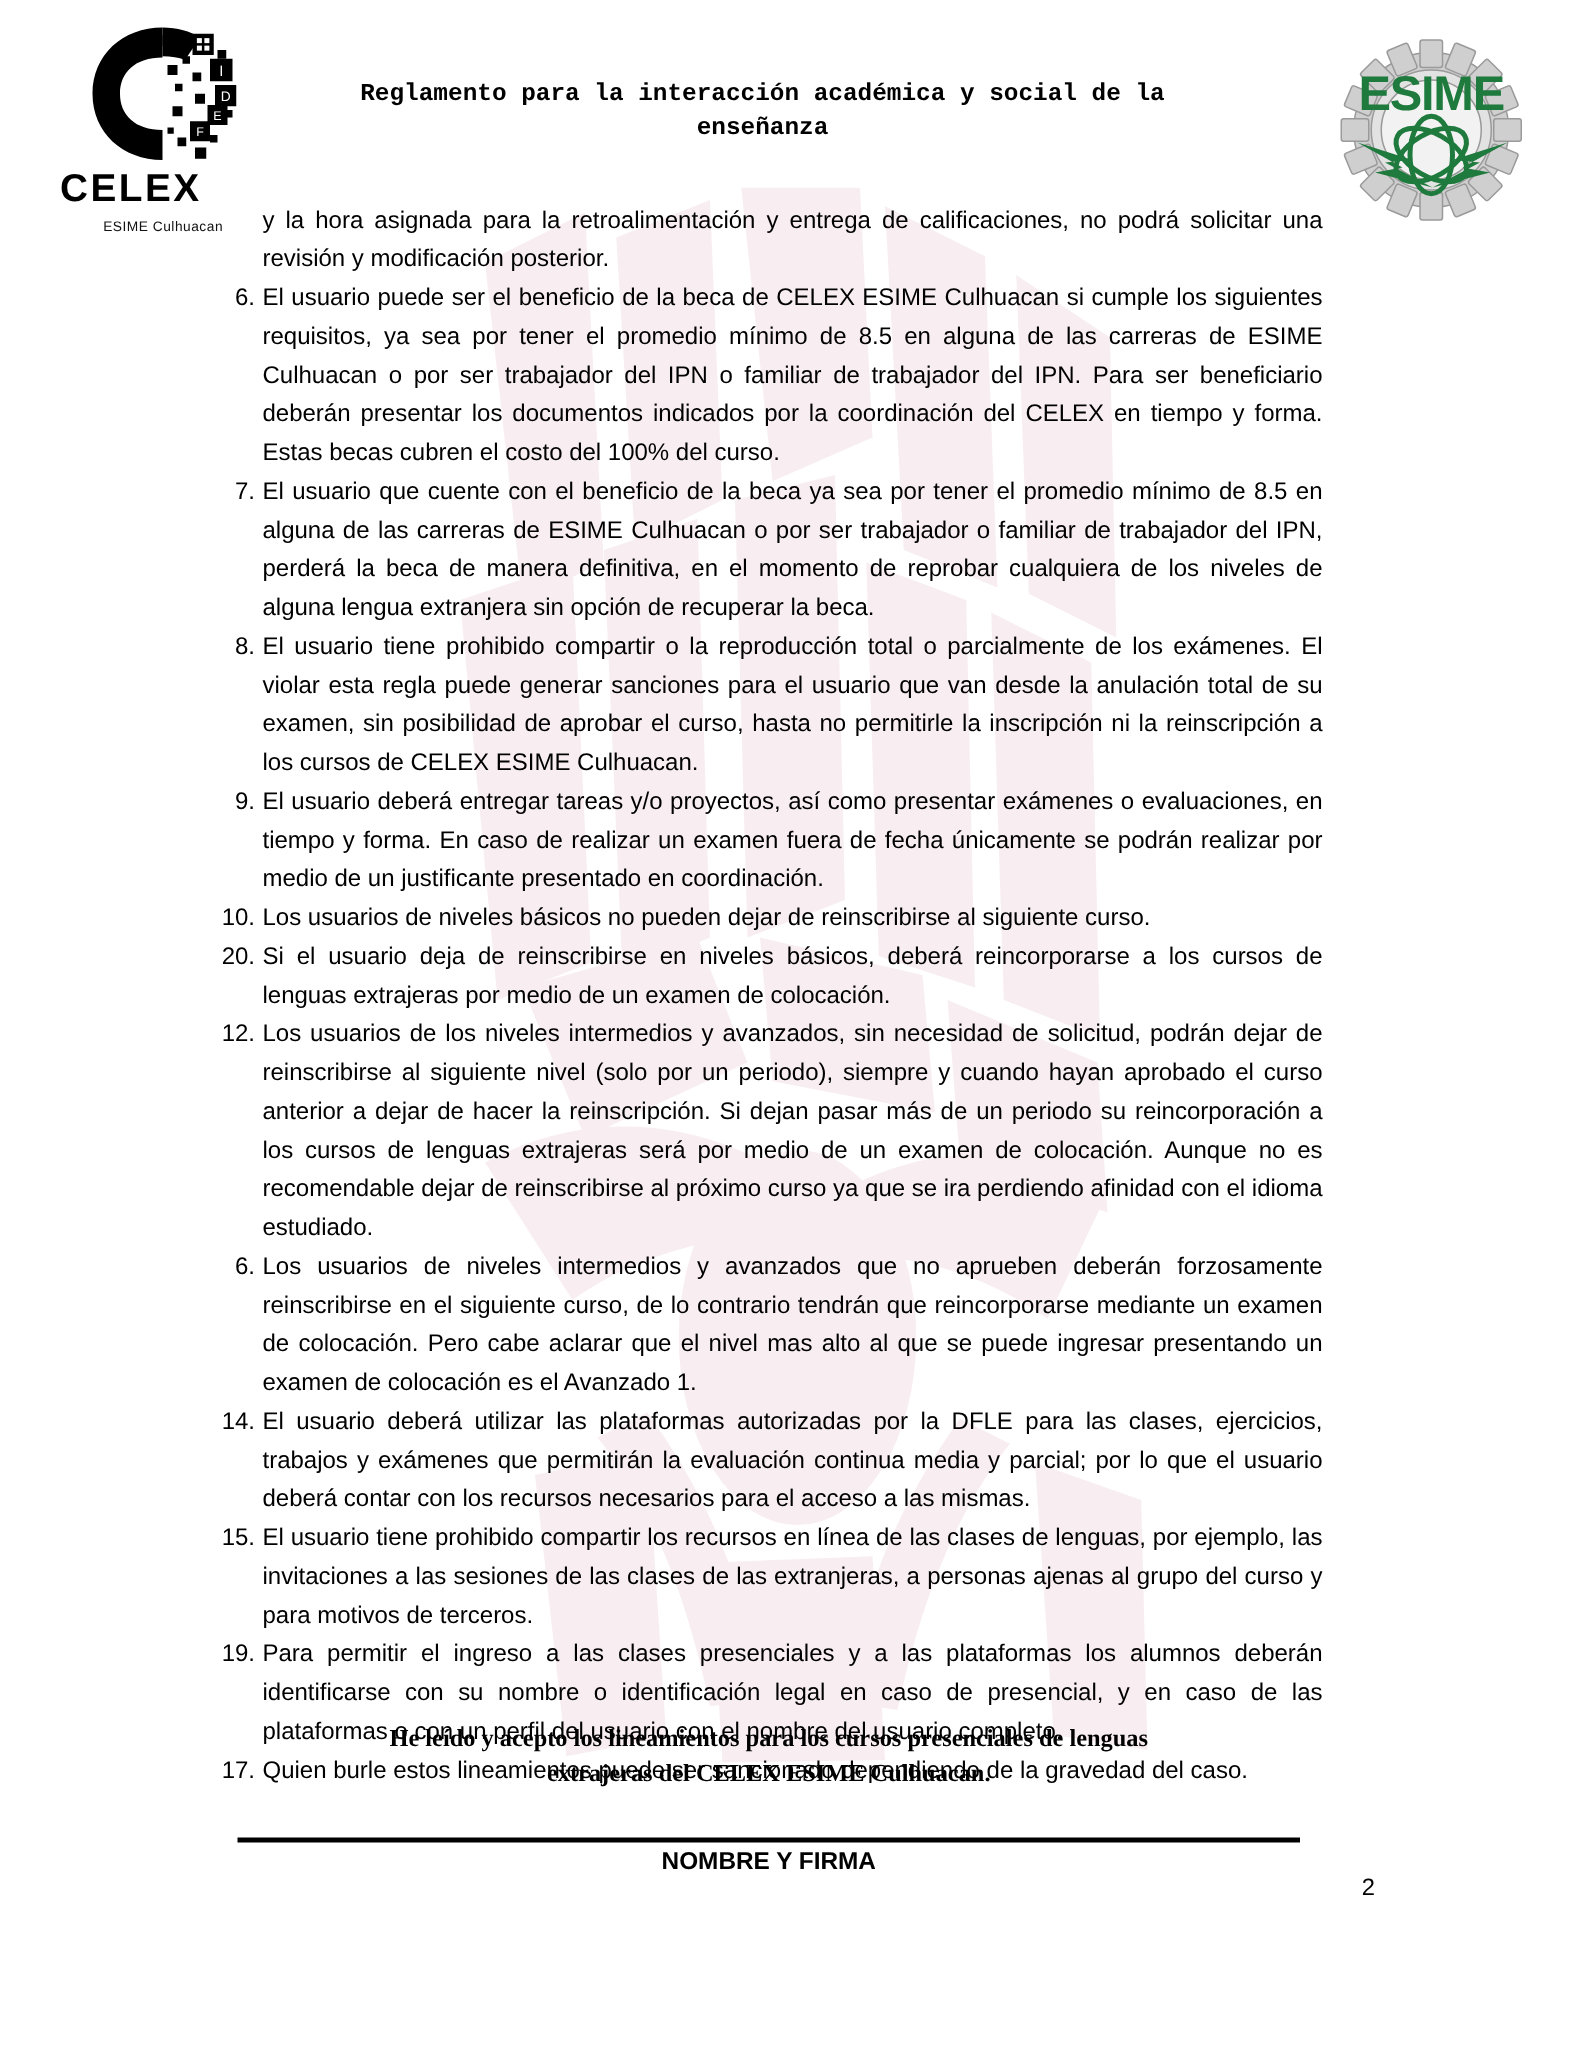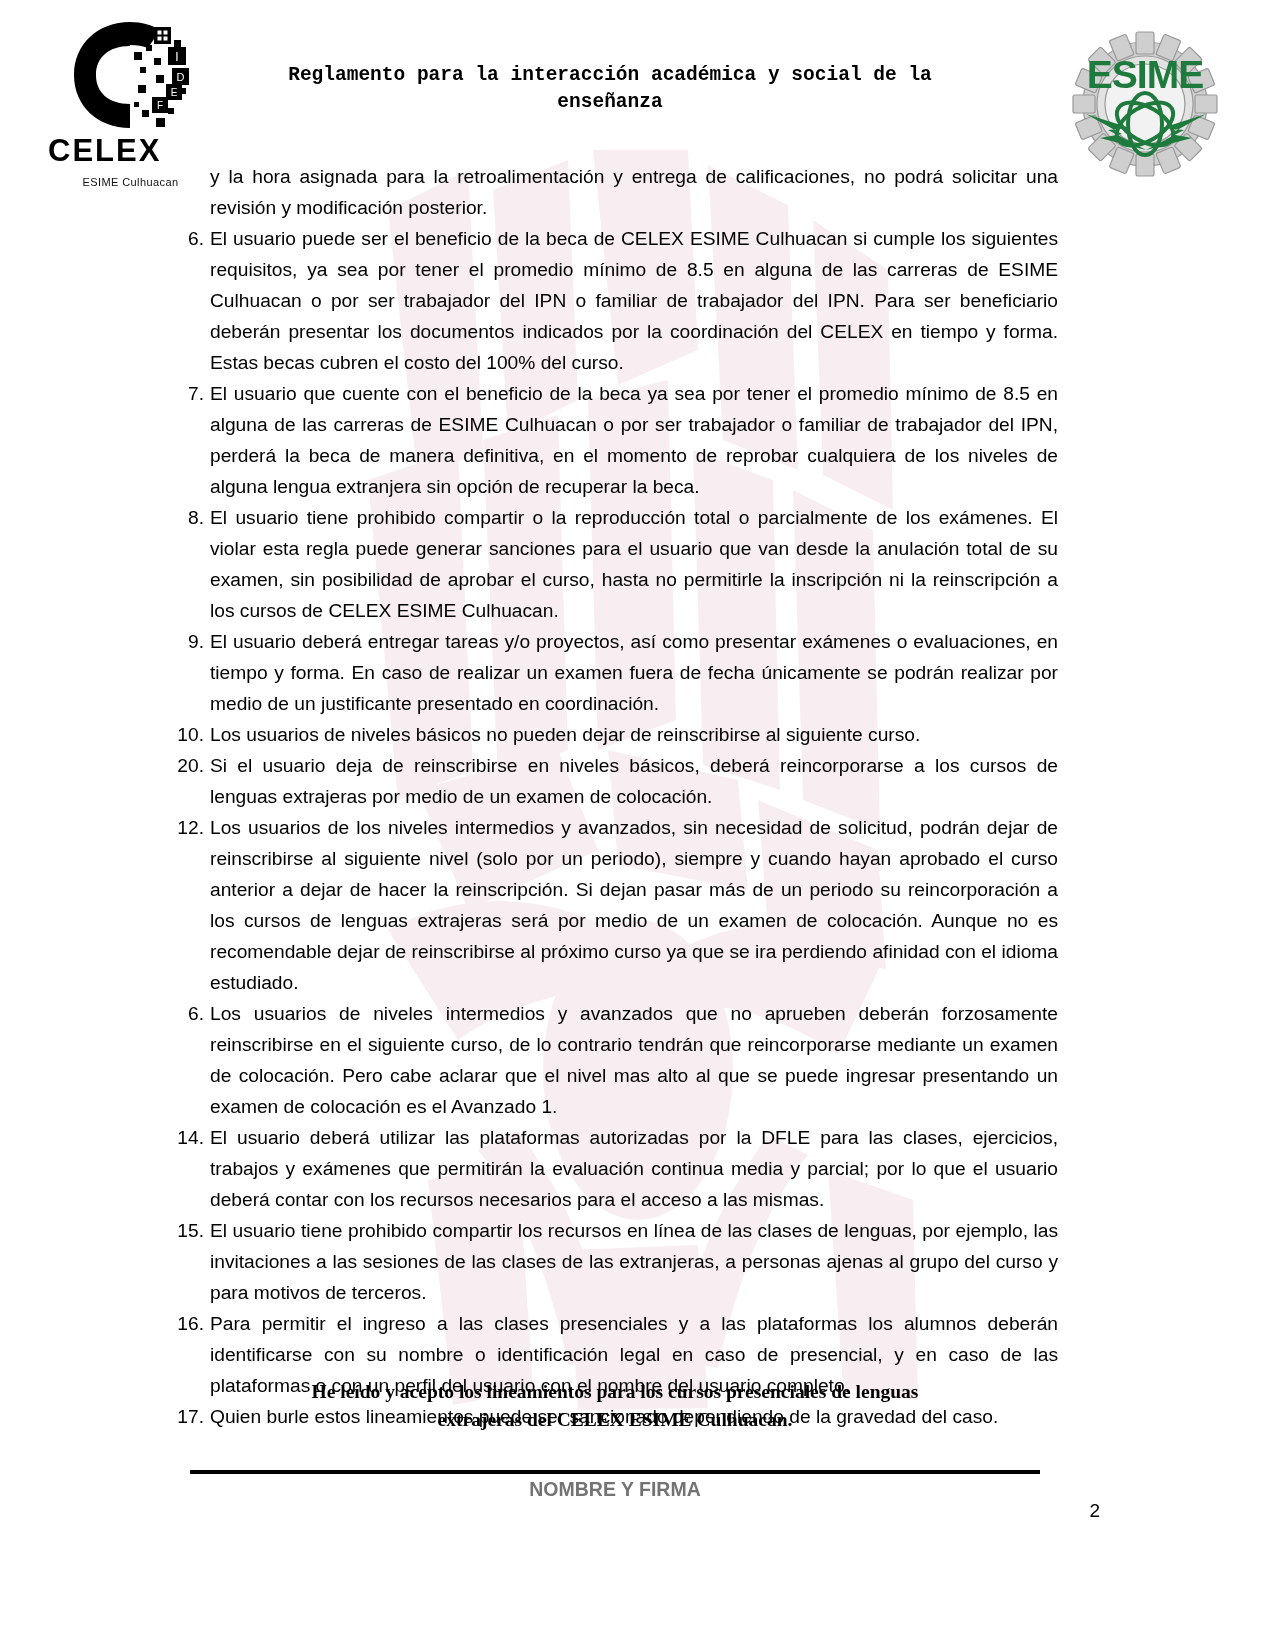--- a/index.html
+++ b/index.html
@@ -154,21 +154,21 @@
   }
   .sig-label {
     position: absolute;
     left: 172px;
     top: 1478px;
     width: 886px;
     text-align: center;
     font-family: "Liberation Sans", sans-serif;
     font-weight: bold;
     font-size: 19.5px;
-    color: #737373;
+    color: #000000;
     z-index: 2;
   }
   .page-num {
     position: absolute;
     right: 175px;
     top: 1500px;
     font-family: "Liberation Sans", sans-serif;
     font-size: 19px;
     color: #000;
     z-index: 2;
@@ -334,21 +334,21 @@
         </li>
         <li>
           <span class="num">14.</span>
           <span class="txt">El usuario deberá utilizar las plataformas autorizadas por la DFLE para las clases, ejercicios, trabajos y exámenes que permitirán la evaluación continua media y parcial; por lo que el usuario deberá contar con los recursos necesarios para el acceso a las mismas.</span>
         </li>
         <li>
           <span class="num">15.</span>
           <span class="txt">El usuario tiene prohibido compartir los recursos en línea de las clases de lenguas, por ejemplo, las invitaciones a las sesiones de las clases de las extranjeras, a personas ajenas al grupo del curso y para motivos de terceros.</span>
         </li>
         <li>
-          <span class="num">16.</span>
+          <span class="num">19.</span>
           <span class="txt">Para permitir el ingreso a las clases presenciales y a las plataformas los alumnos deberán identificarse con su nombre o identificación legal en caso de presencial, y en caso de las plataformas o con un perfil del usuario con el nombre del usuario completo.</span>
         </li>
         <li>
           <span class="num">17.</span>
           <span class="txt">Quien burle estos lineamientos puede ser sancionado dependiendo de la gravedad del caso.</span>
         </li>
       </ol>
     </div>
   </div>
 

